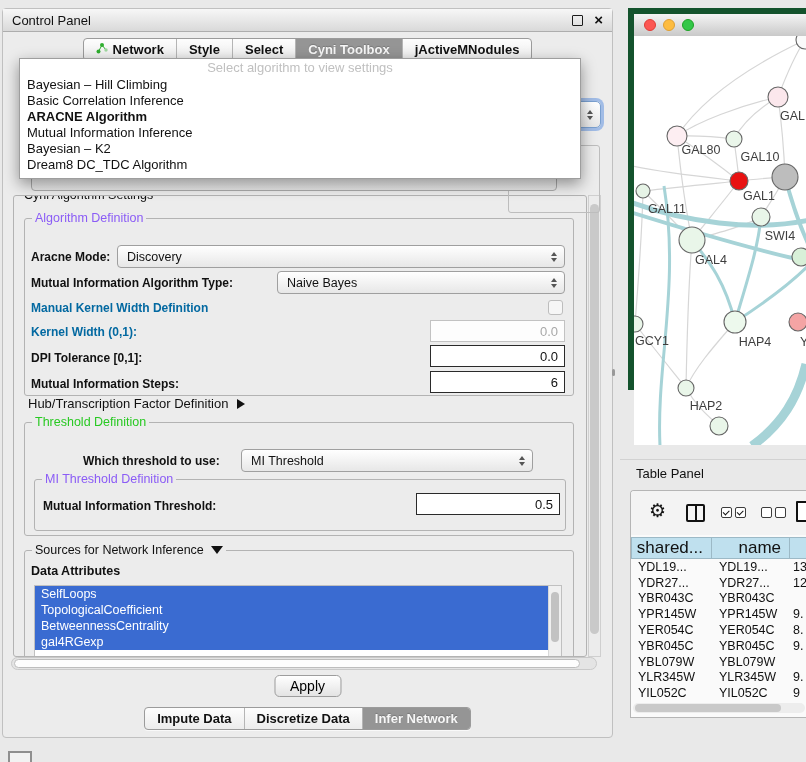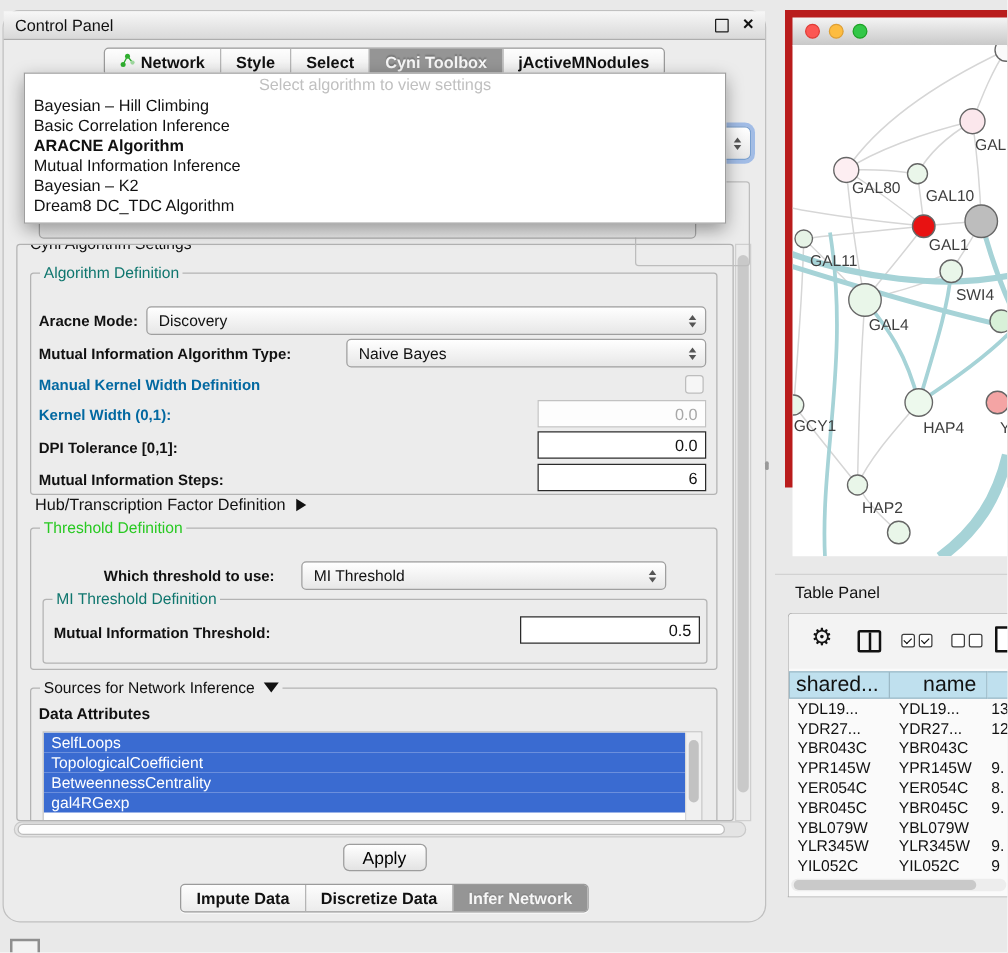--- a/index.html
+++ b/index.html
@@ -1,21 +1,21 @@
 <!DOCTYPE html>
 <html><head>
 <meta charset="utf-8">
 <style>
   html,body{margin:0;padding:0}
   #app{position:relative;width:806px;height:762px;background:#e9e9e9;overflow:hidden;
        font-family:"Liberation Sans",sans-serif;color:#111}
 
   
   .cp{position:absolute;left:2px;top:8px;width:609px;height:728px;background:#ececec;
-      border:1px solid #c0c0c0;border-radius:14px}
+      border:1px solid #c0c0c0;border-radius:4px}
   .cp-title{position:absolute;left:0;top:0;right:0;height:22px;
       background:linear-gradient(#f7f7f7,#d9d9d9);border-bottom:1px solid #adadad;
       display:flex;align-items:center;padding:0 9px;font-size:13px}
   .cp-title .spacer{flex:1}
   .float-box{width:9px;height:9px;border:1.5px solid #1c1c1c;border-radius:1px;margin-right:11px}
   .close-x{font-size:15px;font-weight:bold;line-height:10px}
 
   .seg-bar{position:absolute;left:0;right:0;display:flex;justify-content:center}
   .seg{display:inline-flex;border:1px solid #9b9b9b;border-radius:4px;overflow:hidden;
        background:linear-gradient(#fdfdfd,#ececec);box-shadow:0 1px 0 rgba(255,255,255,.7)}
@@ -37,21 +37,21 @@
   .popup{position:absolute;left:16px;top:49px;width:560px;height:119px;background:#fff;
        border:1px solid #9e9e9e;box-shadow:0 5px 14px rgba(0,0,0,.4);z-index:50}
   .popup .ph{height:17px;text-align:center;color:#c0c0c0;font-size:13px;padding-top:1px}
   .popup .opt{height:16px;line-height:16px;font-size:13px;padding-left:7px;white-space:nowrap}
   .popup .opt.bold{font-weight:bold}
 
   
   .grp{position:absolute;border:1px solid #b3b3b3;border-radius:3px}
   .grp>.lg{position:absolute;top:-8px;left:7px;background:#ececec;padding:0 3px;font-size:12.5px;
        display:flex;align-items:center;white-space:nowrap}
-  .lg.blue{color:#0f766e}.lg.green{color:#28c922}
+  .lg.blue{color:#8b5cf6}.lg.green{color:#28c922}
 
   .lbl{position:absolute;font-size:12px;font-weight:bold;white-space:nowrap}
   .lbl.dis{color:#0369a1}
   .combo{position:absolute;height:23px;border:1px solid #9f9f9f;border-radius:4px;
        background:linear-gradient(#ffffff,#e7e7e7);display:flex;align-items:center;
        font-size:12.5px;padding:0 22px 0 9px;box-sizing:border-box}
   .arr{position:absolute;right:7px;top:50%;transform:translateY(-50%);display:flex;
        flex-direction:column;gap:2px}
   .arr i{display:block;width:0;height:0;border-left:3.5px solid transparent;border-right:3.5px solid transparent}
   .arr .up{border-bottom:4px solid #555}
@@ -77,21 +77,21 @@
   .hscroll{position:absolute;left:8px;top:648px;width:586px;height:13px;background:#e4e4e4;
        border:1px solid #c9c9c9;border-radius:7px;box-sizing:border-box}
   .hthumb{position:absolute;left:2px;top:1px;width:97%;height:9px;background:#fdfdfd;
        border:1px solid #bdbdbd;border-radius:5px;box-sizing:border-box}
 
   .btn{position:absolute;height:22px;padding:0 15px;border:1px solid #9d9d9d;border-radius:5px;
        background:linear-gradient(#ffffff,#e3e3e3);font-size:14px;display:flex;align-items:center;
        left:50%;transform:translateX(-50%)}
 
   
-  .netwin{position:absolute;left:628px;top:8px;width:178px;height:382px;background:#b91c1c}
+  .netwin{position:absolute;left:628px;top:8px;width:178px;height:382px;background:#14532d}
   .mac-title{position:absolute;left:6px;top:6px;right:0;height:22px;
        background:linear-gradient(#f4f4f4,#c9c9c9);border-bottom:1px solid #979797}
   .tl{position:absolute;top:5px;width:12px;height:12px;border-radius:50%;box-sizing:border-box}
   .canvas{position:absolute;left:6px;top:28px;right:0;height:409px;background:#fff;overflow:hidden}
 
   
   .tp-title{position:absolute;left:636px;top:466px;font-size:13px}
   .tp-sep{position:absolute;left:620px;top:459px;right:0;height:1px;background:#d2d2d2}
   .tp{position:absolute;left:630px;top:490px;width:176px;height:226px;background:#fafafa;
       border:1px solid #b5b5b5;border-right:none;border-radius:4px 0 0 0;overflow:hidden}

